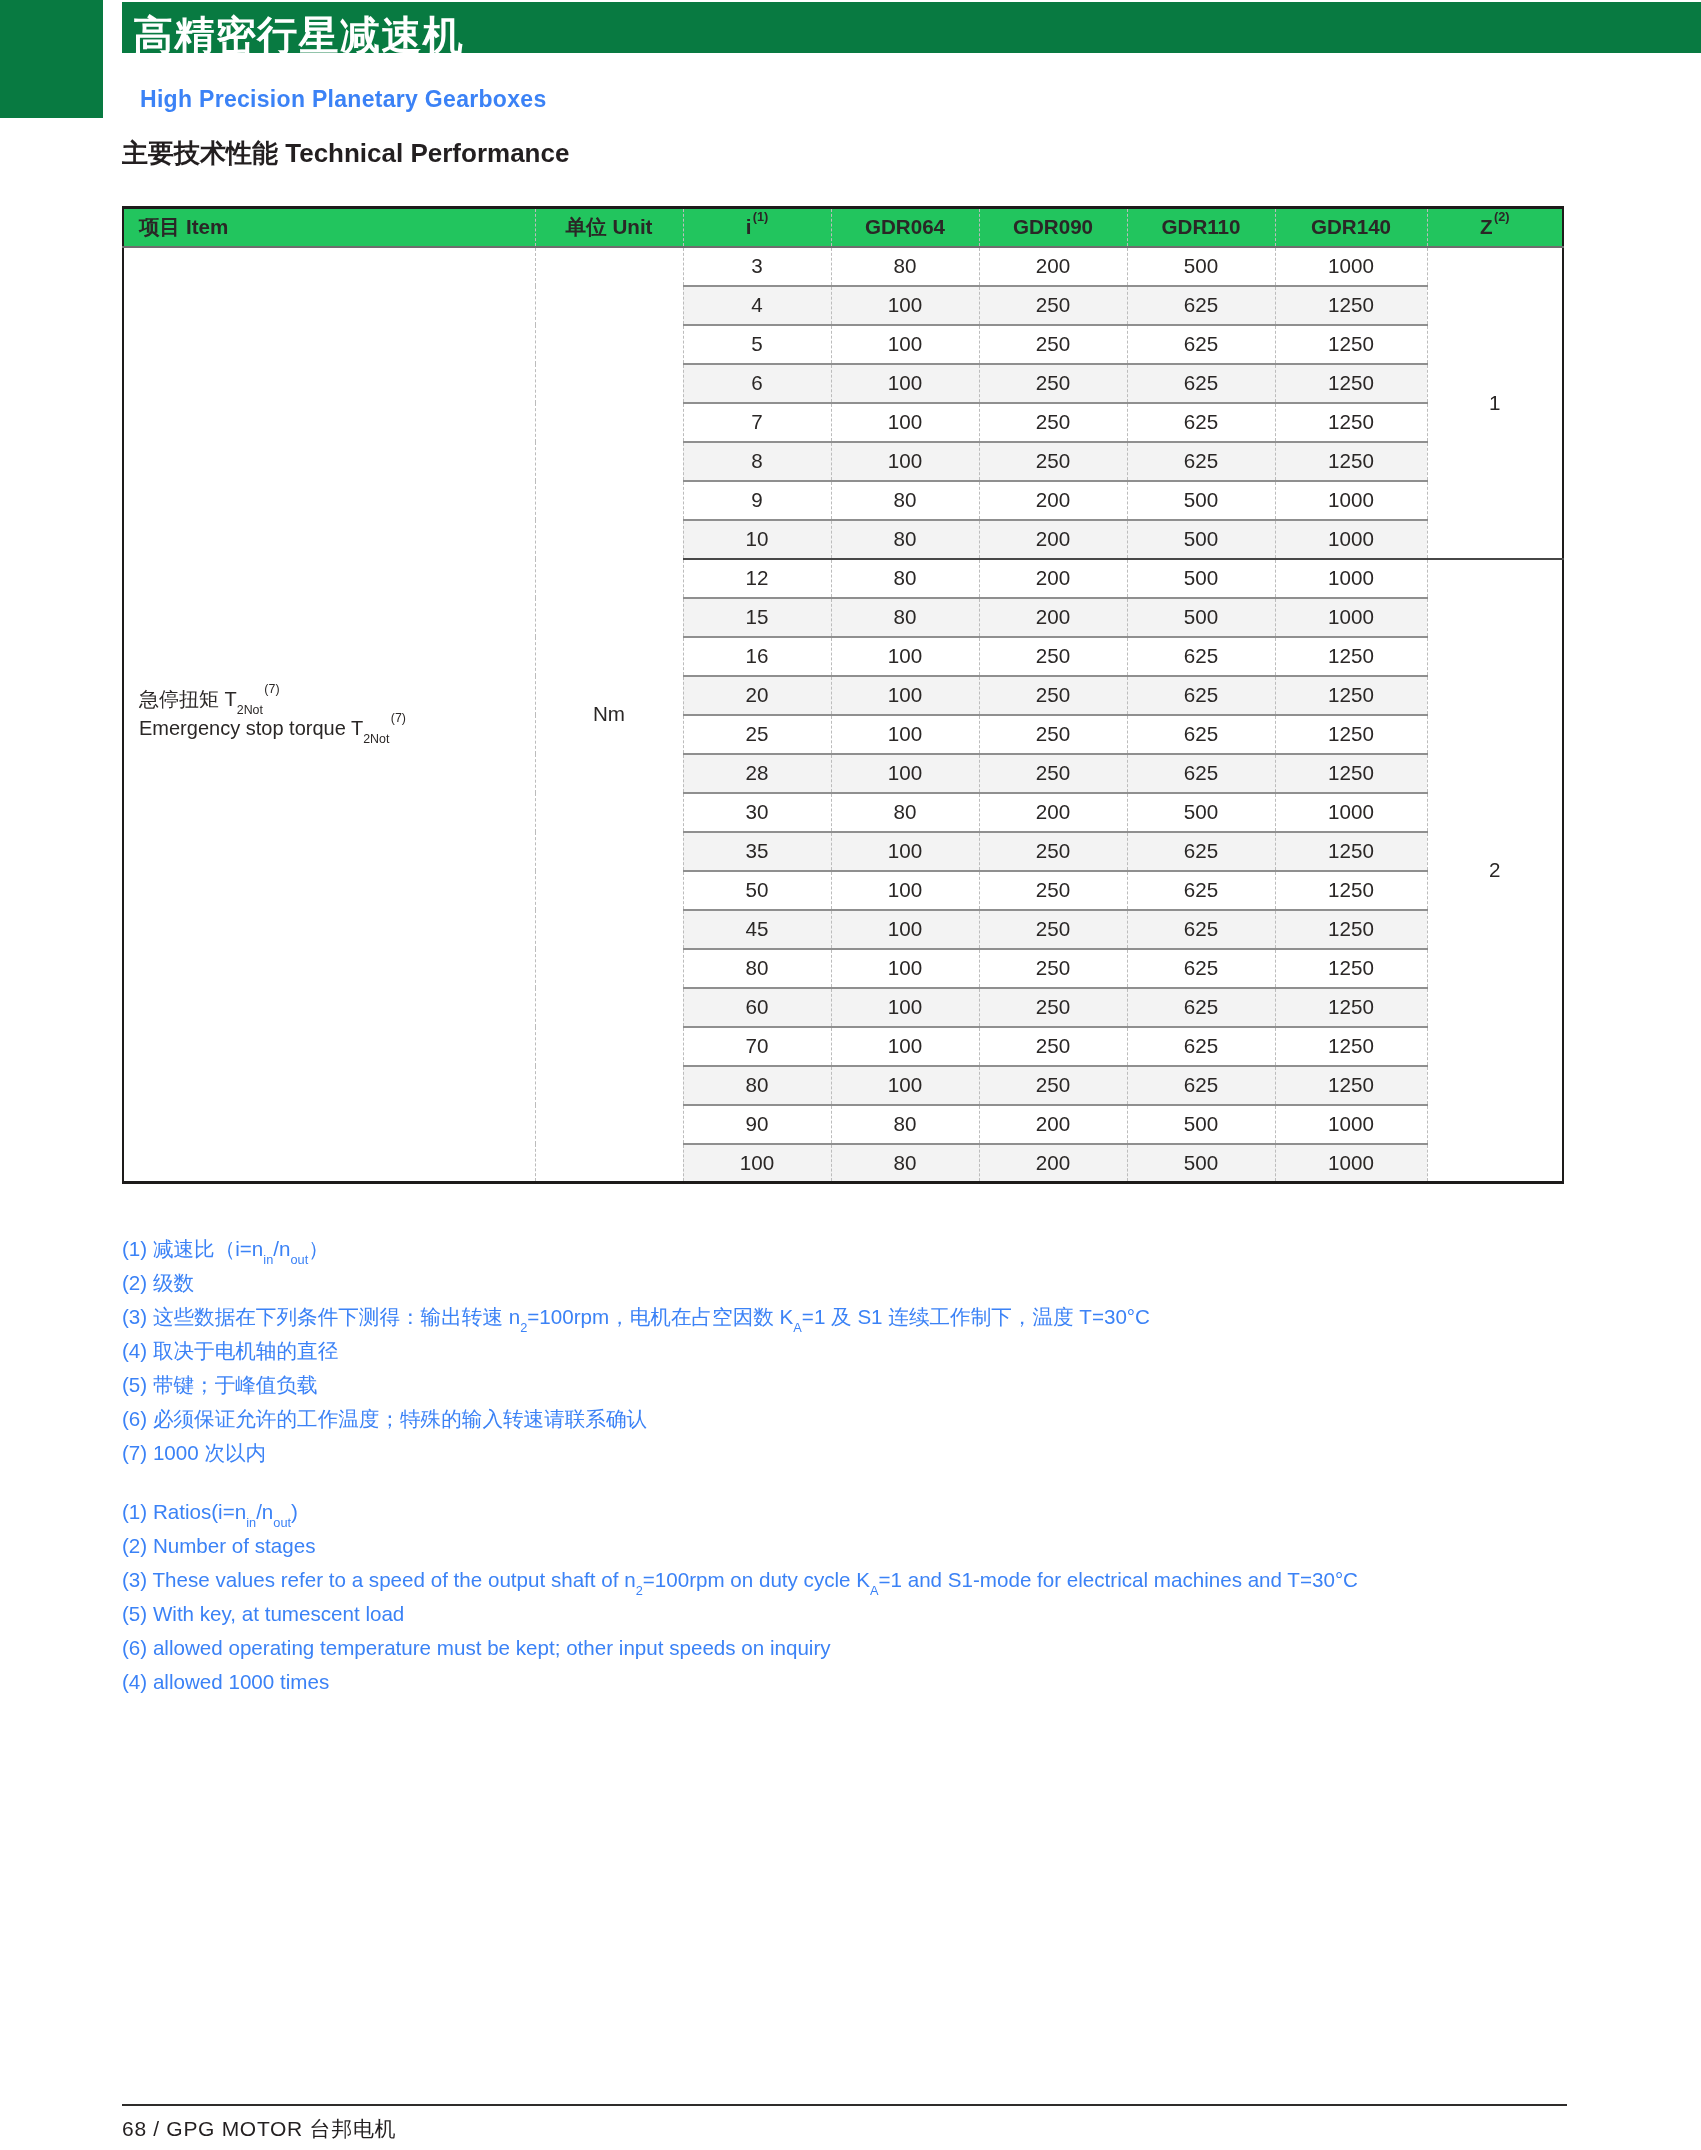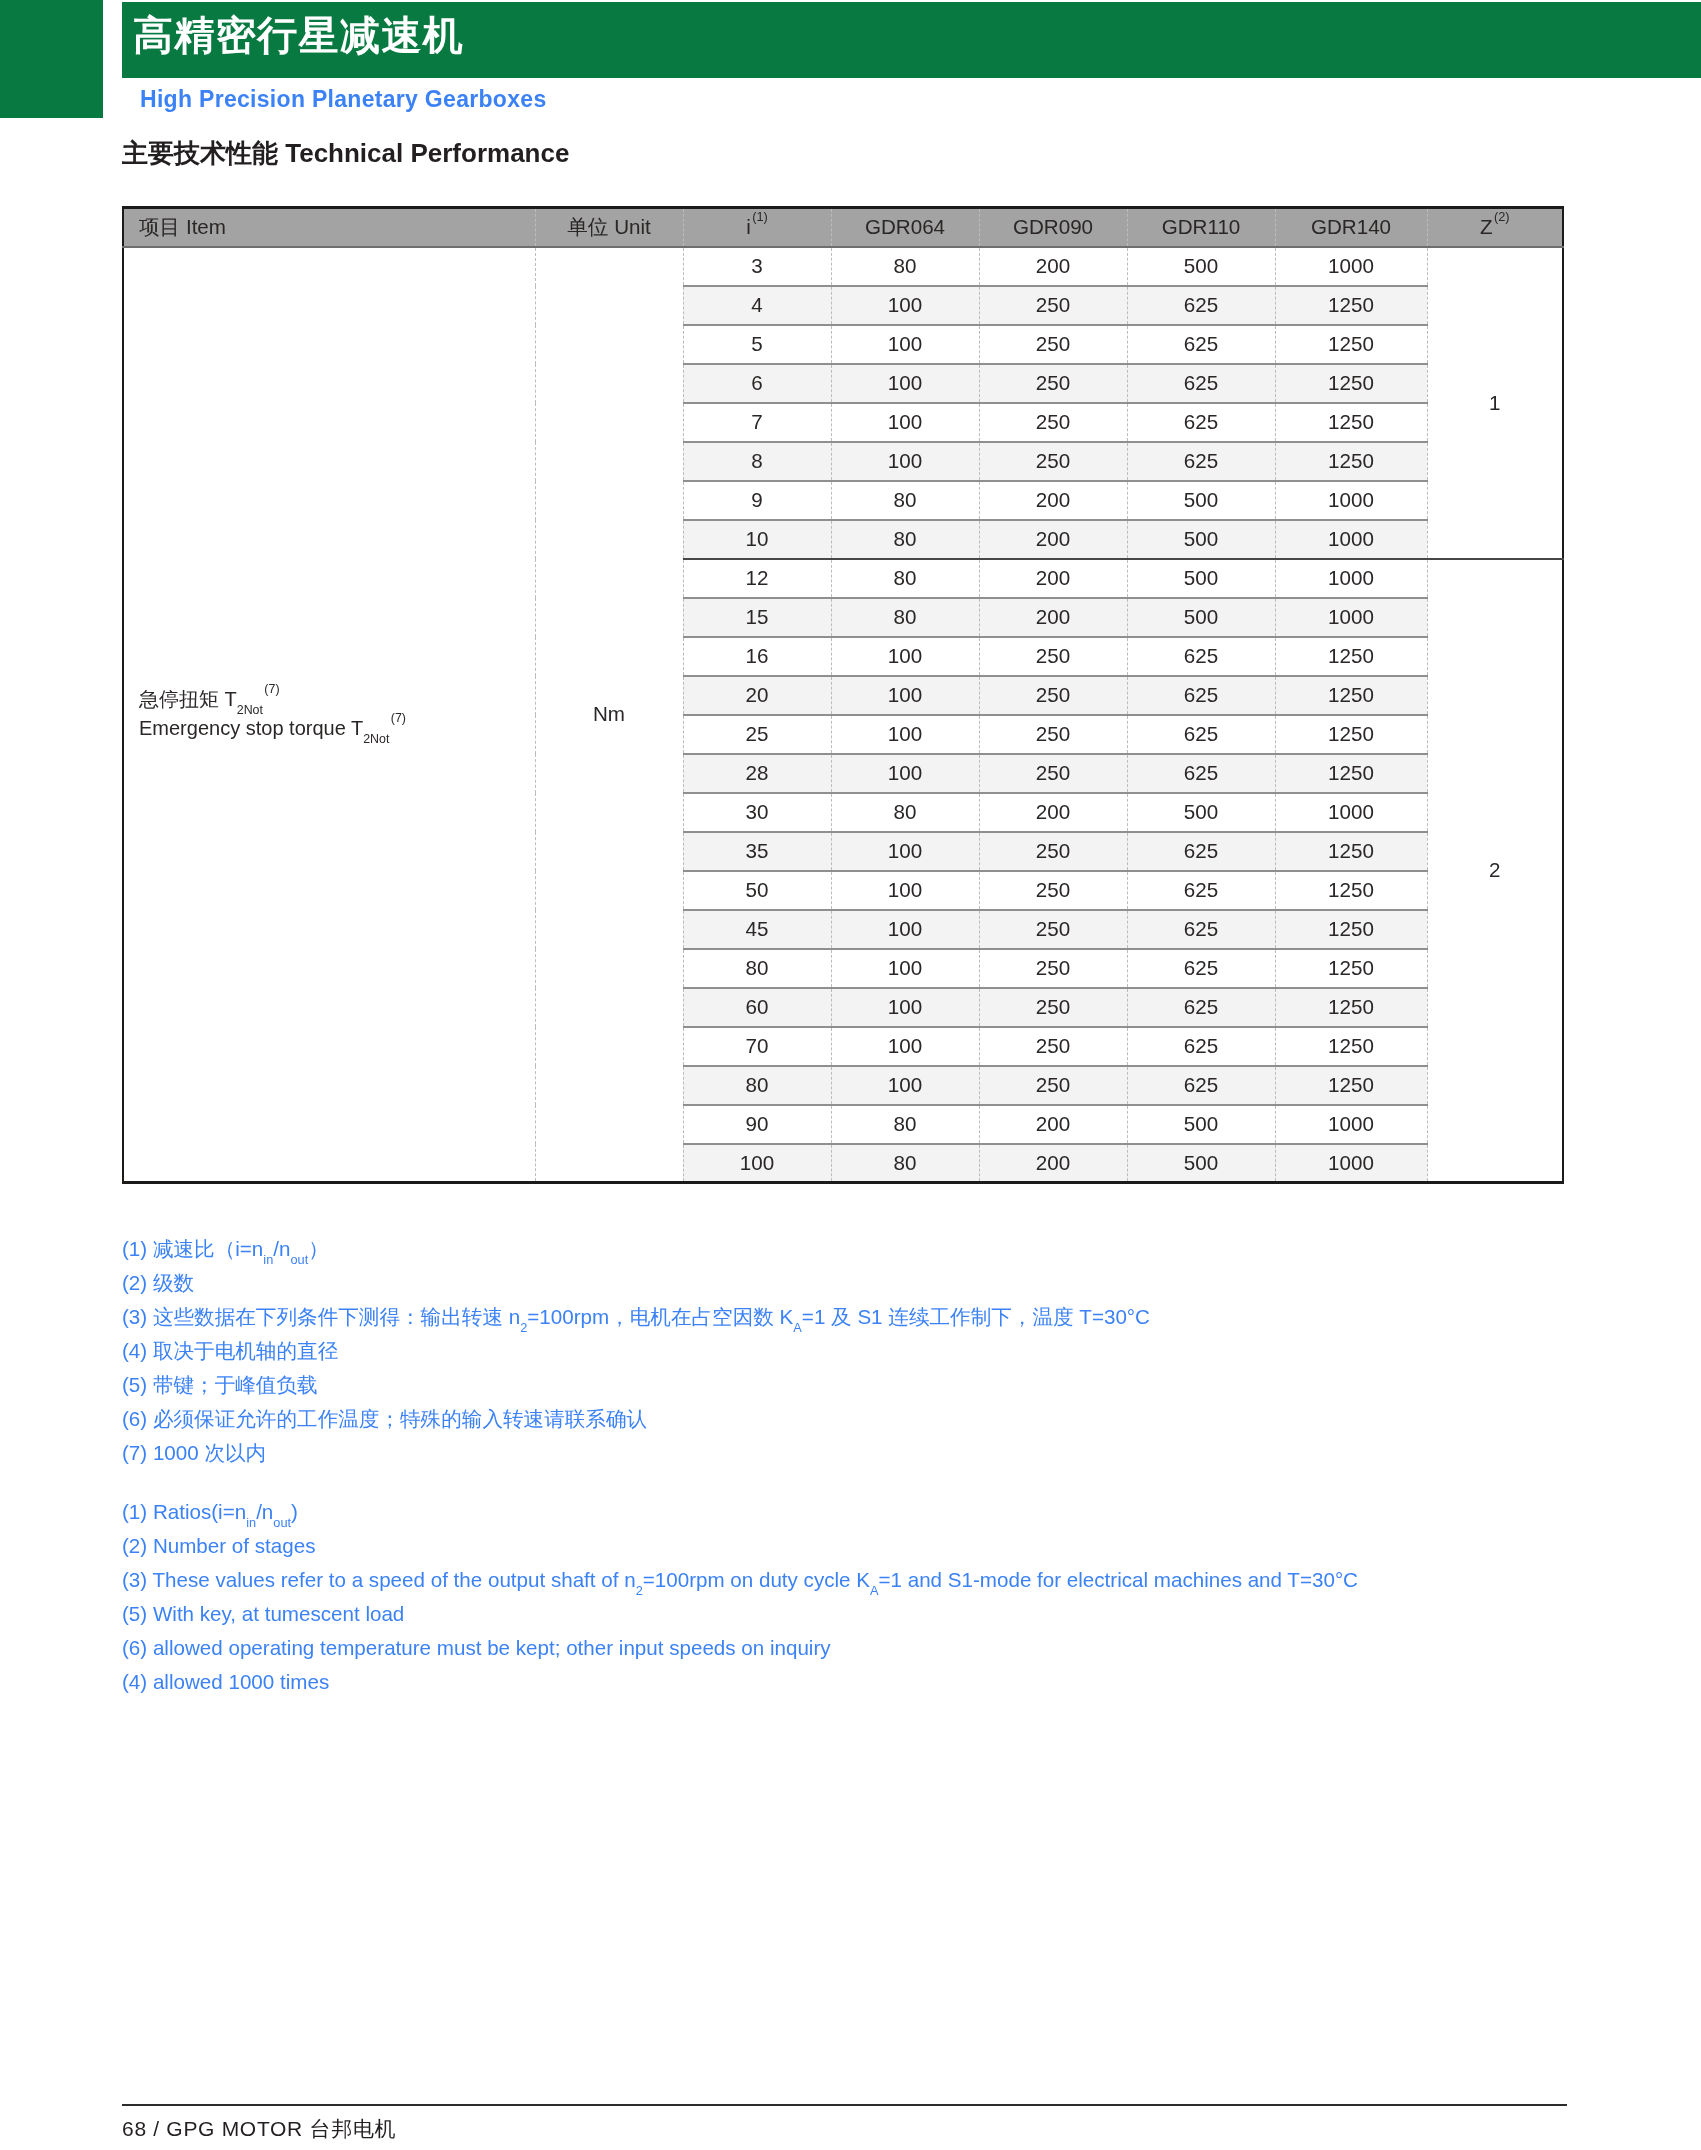--- a/index.html
+++ b/index.html
@@ -5,42 +5,42 @@
   html,body { margin:0; padding:0; }
   body {
     width:1702px; height:2151px; position:relative; background:#ffffff;
     font-family:"Liberation Sans","DejaVu Sans",sans-serif; color:#231f20;
     overflow:hidden;
   }
   .abs { position:absolute; }
 
   
   .corner-block { left:0; top:0; width:103px; height:118px; background:#087a41; }
-  .title-bar { left:122px; top:2.1px; right:0; height:76px; background:#087a41; }
+  .title-bar { left:122px; top:2.1px; right:0; height:51px; background:#087a41; }
   .title-bar h1 {
     margin:0; padding:0 0 0 11px; line-height:67px; font-size:40px;
     font-weight:bold; color:#ffffff; letter-spacing:1.4px;
   }
   .page-subtitle { left:140px; top:86px; font-size:23px; font-weight:bold; color:#3b82f6; letter-spacing:0.3px; }
   .section-title { left:122px; top:136px; margin:0; font-size:26px; font-weight:bold; color:#231f20; }
 
   
   table.perf {
     position:absolute; left:122px; top:206px; width:1441px;
     border-collapse:collapse; table-layout:fixed;
     border:2.1px solid #1d1b1a; border-top-width:3.4px; border-bottom-width:3.4px;
     font-size:20.6px; color:#2a2726;
   }
   table.perf tr { height:39px; }
   table.perf th, table.perf td {
     padding:0; text-align:center; vertical-align:middle;
     border-right:0.7px dashed #bcbcbc;
   }
   table.perf th:last-child, table.perf td.z { border-right:none; }
-  table.perf thead th { background:#a3a3a3; font-weight:normal; border-bottom:2.1px solid #6e6e6e; }
+  table.perf thead th { background:#22c55e; font-weight:bold; border-bottom:2.1px solid #6e6e6e; }
   table.perf th.c-item, table.perf td.item-cell { text-align:left; padding-left:15px; }
   tbody tr + tr td.d { border-top:2.7px double #8f8f8f; }
   tbody tr.g2 td.d, tbody tr.g2 td.z { border-top:2.1px solid #474747; }
   tbody tr.alt td.d { background:#f3f3f3; }
   td.item-cell div { font-size:20px; line-height:29px; white-space:nowrap; }
 
   sup { font-size:62%; position:relative; top:-0.45em; line-height:0; margin-left:1.4px; }
   sub { font-size:62%; position:relative; top:0.20em; line-height:0; }
 
   

